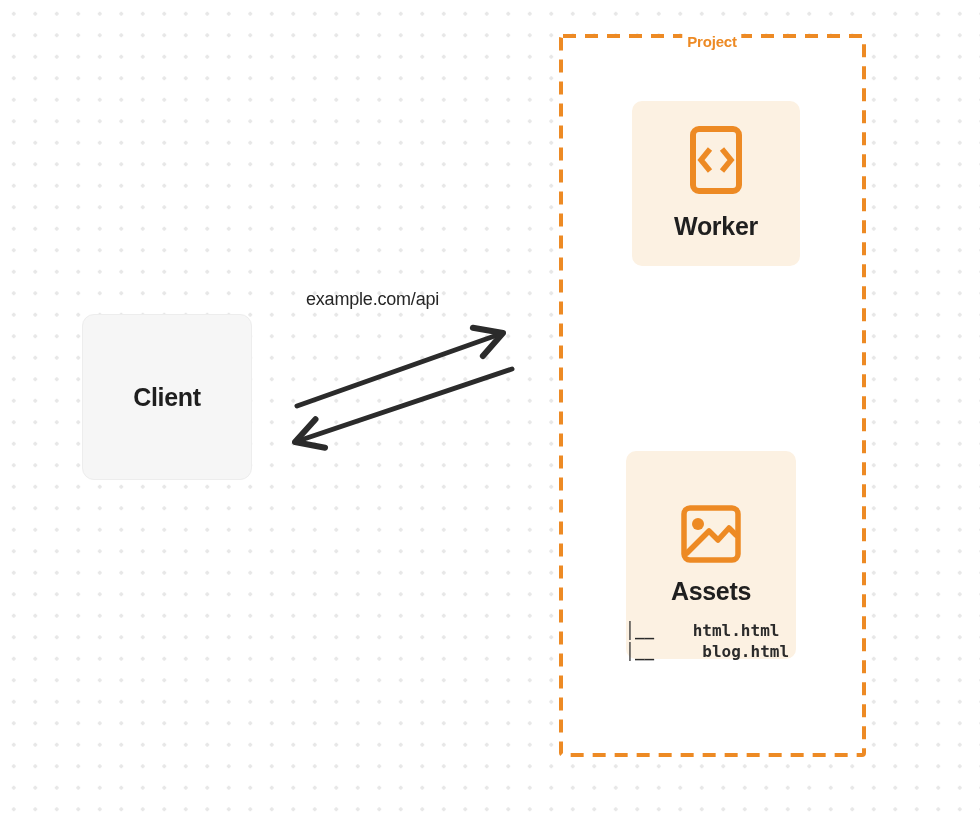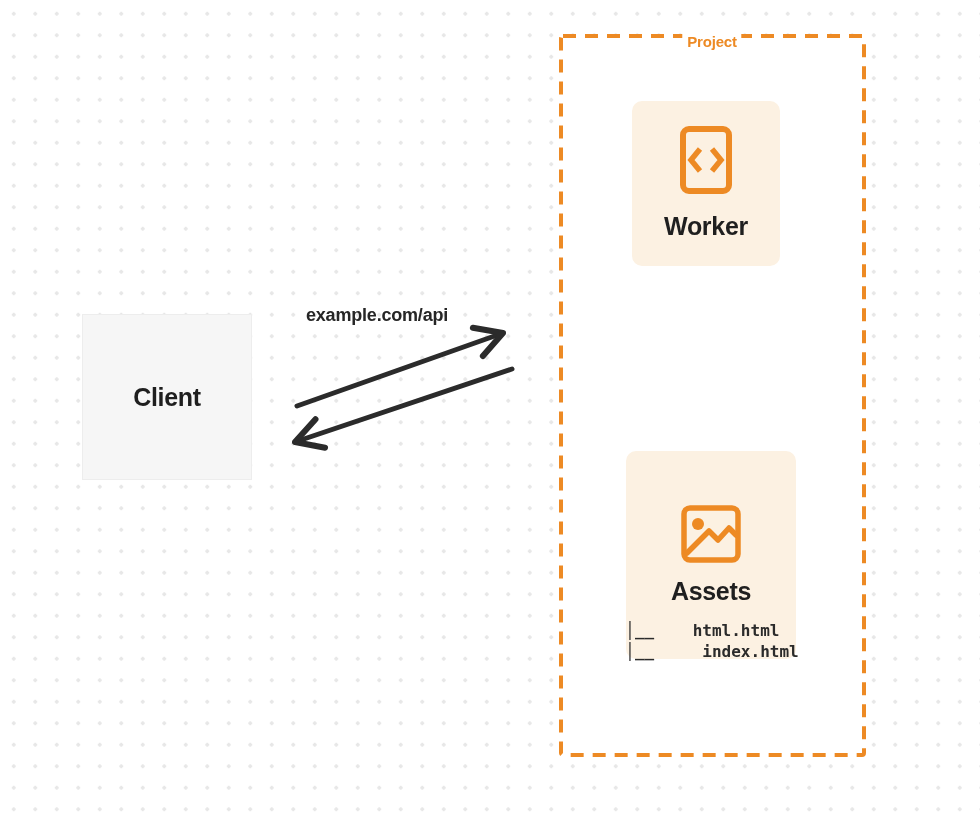--- a/index.html
+++ b/index.html
@@ -8,42 +8,41 @@
     background-color:#ffffff;
     background-image: radial-gradient(circle, #e7e7e7 1.6px, transparent 1.9px);
     background-size: 21.5px 21.5px;
     background-position: 3px 3px;
     font-family:"Liberation Sans", sans-serif;
   }
   .overlay { position:absolute; left:0; top:0; width:980px; height:818px; }
 
   .client-box {
     position:absolute; left:82px; top:314px; width:168px; height:164px;
-    background:#f6f6f6; border:1px solid #ededed; border-radius:0;
+    background:#f6f6f6; border:1px solid #ededed; border-radius:12px;
     display:flex; align-items:center; justify-content:center;
   }
   .node-label {
     font-size:25px; font-weight:700; color:#1f1f1f; letter-spacing:-0.3px;
   }
   .request-label {
     position:absolute; left:306px; top:289px;
-    font-size:18px; font-weight:700; color:#262626; letter-spacing:-0.2px;
+    font-size:18px; font-weight:400; color:#262626; letter-spacing:-0.2px;
     white-space:nowrap;
-    margin-top:16px;
   }
   .project-label {
     position:absolute; left:712px; top:20px; transform:translateX(-50%);
     font-size:15px; font-weight:700; color:#ed8a24; letter-spacing:-0.2px;
     background:#ffffff; padding:0 5px; line-height:28px; white-space:nowrap;margin-top:8px;
   }
   .card {
     position:absolute; background:#fcf1e2; border-radius:10px;
     display:flex; flex-direction:column; align-items:center; justify-content:center;
   }
-  .card.worker { left:632px; top:101px; width:148px; height:165px; gap:18px; }
+  .card.worker { left:632px; top:101px; width:168px; height:165px; gap:18px; }
   .card.assets { left:626px; top:451px; width:170px; height:208px; gap:14px; }
   .icon-wrap { display:block; line-height:0; }
 
   .file-tree {
     position:absolute; left:606px; top:620px;
     font-family:"DejaVu Sans Mono", monospace;
     font-size:16px; line-height:21px; font-weight:700; color:#2b2b2b;
   }
   .file-tree div { white-space:pre; }
 </style>
@@ -88,16 +87,16 @@
         <rect x="3" y="3" width="54" height="52" rx="6" fill="none" stroke="#ed8a24" stroke-width="5.5"></rect>
         <circle cx="17" cy="19" r="6" fill="#ed8a24"></circle>
         <path d="M6,48 L28,26 L37,35 L48,23 L55,30" fill="none" stroke="#ed8a24" stroke-width="5.5" stroke-linecap="round" stroke-linejoin="round"></path>
       </svg>
     </span>
     <span class="node-label">Assets</span>
   </div>
 
   <div class="file-tree">
     <div>  │__    html.html</div>
-    <div>  │__     index.html</div>
+    <div>  │__     blog.html</div>
   </div>
 
 </div>
 
 </body></html>

